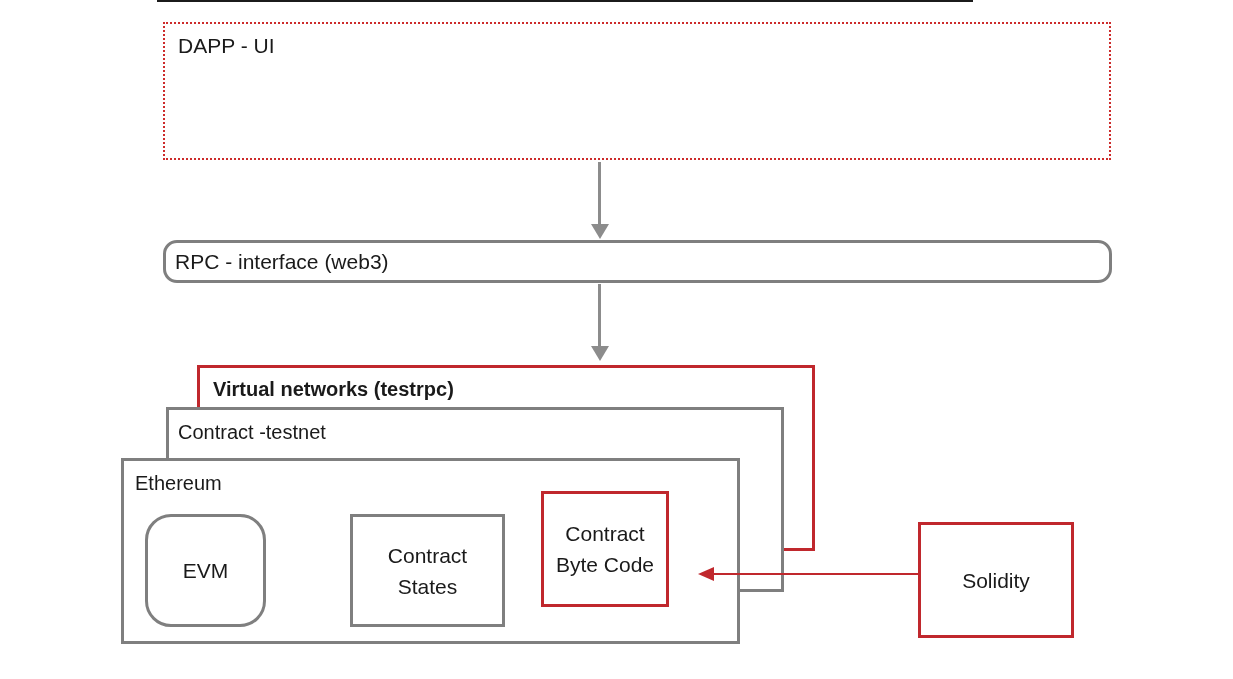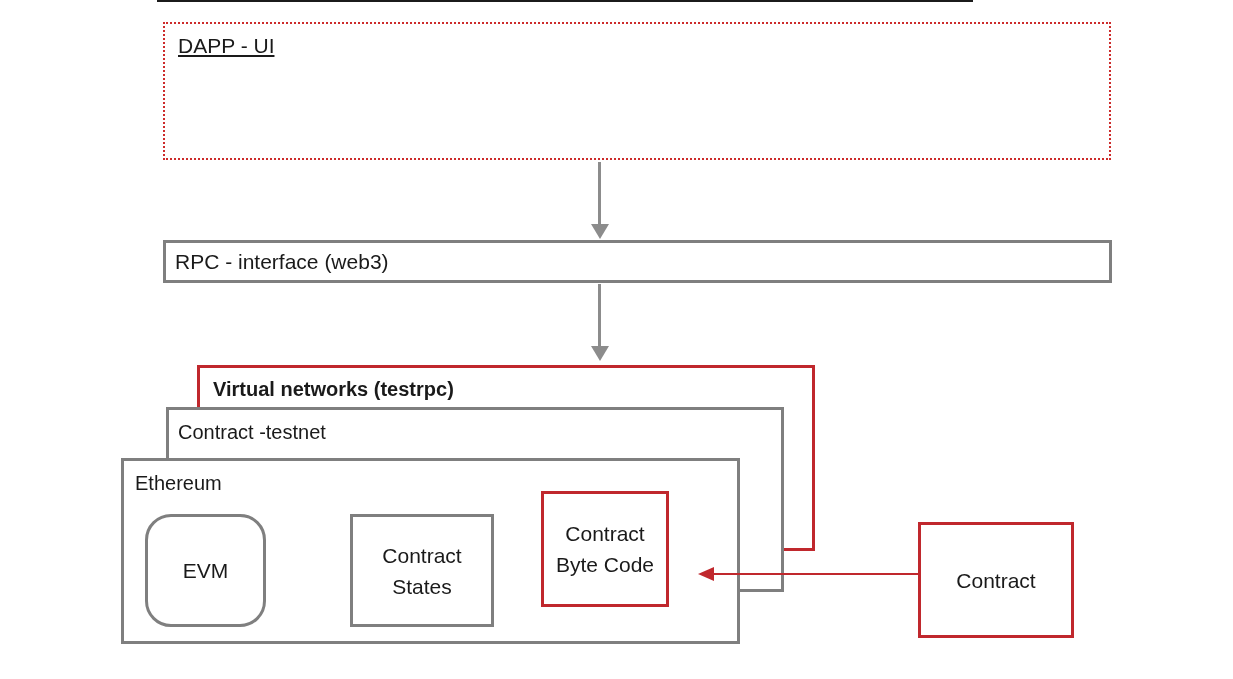--- a/index.html
+++ b/index.html
@@ -32,35 +32,35 @@
   .center-label{
     position:absolute;inset:0;
     display:flex;align-items:center;justify-content:center;
     text-align:center;
     font-size:21px;line-height:31px;color:var(--text);
     white-space:normal;
   }
   
   #top-strip{position:absolute;left:157px;top:0;width:816px;height:2px;background:#1b1b1b;}
   
-  #dapp-box{left:163px;top:22px;width:948px;height:138px;border:2px dotted var(--red-dotted);text-decoration:underline;}
+  #dapp-box{left:163px;top:22px;width:948px;height:138px;border:2px dotted var(--red-dotted);}
   #dapp-box .label{padding:9px 0 0 13px;}
   
-  #rpc-box{left:163px;top:240px;width:949px;height:43px;display:flex;align-items:center;}
+  #rpc-box{left:163px;top:240px;width:949px;height:43px;display:flex;align-items:center;border-radius:14px;}
   #rpc-box .label{padding-left:9px;}
   
   #virtual-box{left:197px;top:365px;width:618px;height:186px;z-index:1;}
   #virtual-box .label{padding:9px 0 0 13px;font-size:20px;font-weight:bold;}
   #testnet-box{left:166px;top:407px;width:618px;height:185px;z-index:2;}
   #testnet-box .label{padding:10px 0 0 9px;font-size:20px;}
   #ethereum-box{left:121px;top:458px;width:619px;height:186px;z-index:3;}
   #ethereum-box .label{padding:10px 6px 0 11px;font-size:20px;}
   
   #evm-box{left:145px;top:514px;width:121px;height:113px;z-index:4;border-radius:26px;}
-  #states-box{left:350px;top:514px;width:144px;height:113px;z-index:4;}
+  #states-box{left:350px;top:514px;width:155px;height:113px;z-index:4;}
   #bytecode-box{left:541px;top:491px;width:128px;height:116px;z-index:4;}
   #states-box .center-label,#bytecode-box .center-label{width:120px;margin:0 auto;}
   
   #solidity-box{left:918px;top:522px;width:156px;height:116px;z-index:4;}
   
   .vline{position:absolute;width:3px;background:var(--arrow-gray);z-index:5;}
   #arrow1-line{left:598px;top:162px;height:63px;}
   #arrow2-line{left:598px;top:284px;height:62px;}
   .down-head{
     position:absolute;width:0;height:0;z-index:5;
@@ -115,19 +115,19 @@
 
   <div id="states-box" class="box gray-border">
     <span class="center-label">Contract States</span>
   </div>
 
   <div id="bytecode-box" class="box red-border">
     <span class="center-label">Contract Byte Code</span>
   </div>
 
   <div id="solidity-box" class="box red-border">
-    <span class="center-label">Contract</span>
+    <span class="center-label">Solidity</span>
   </div>
 
   <div id="red-arrow-line"></div>
   <div id="red-arrow-head"></div>
 
 </div>
 
 </body></html>

